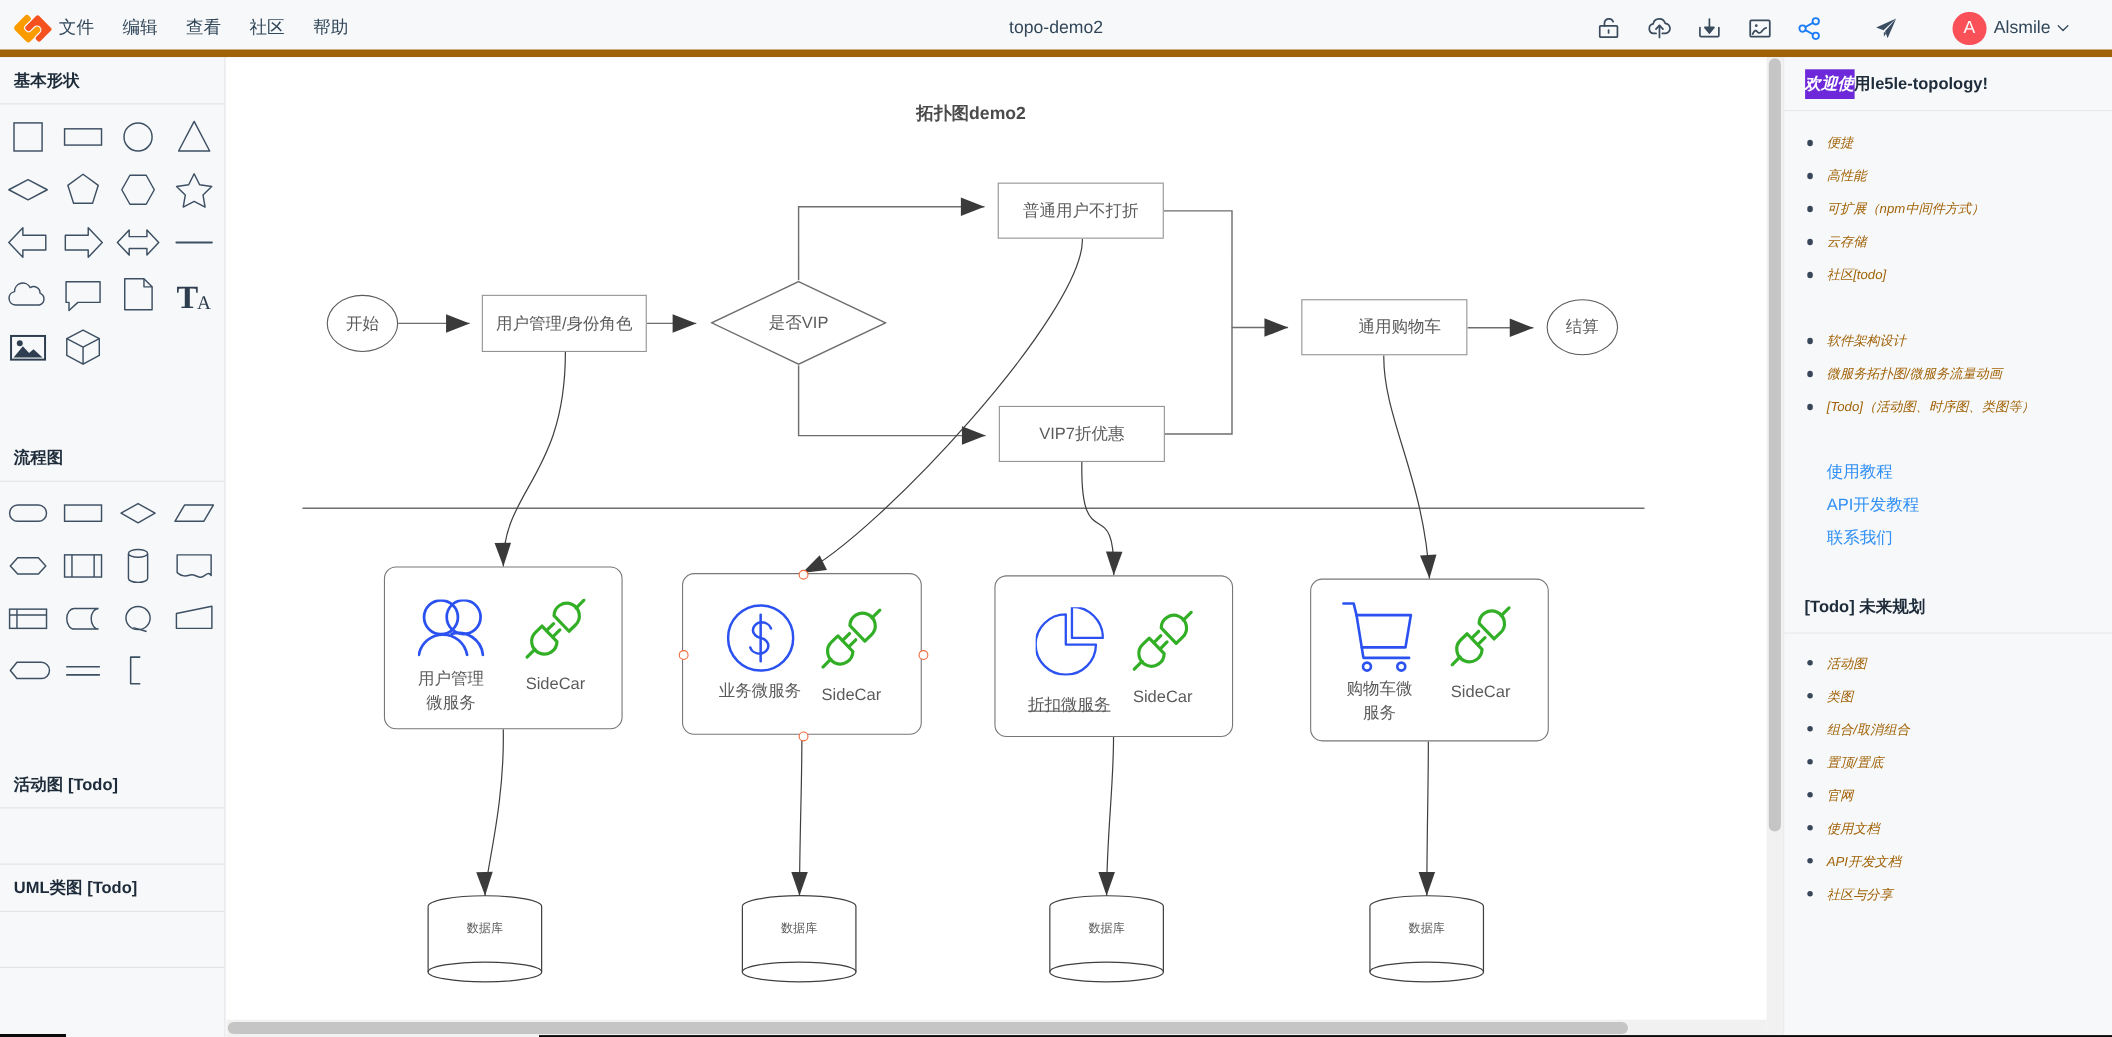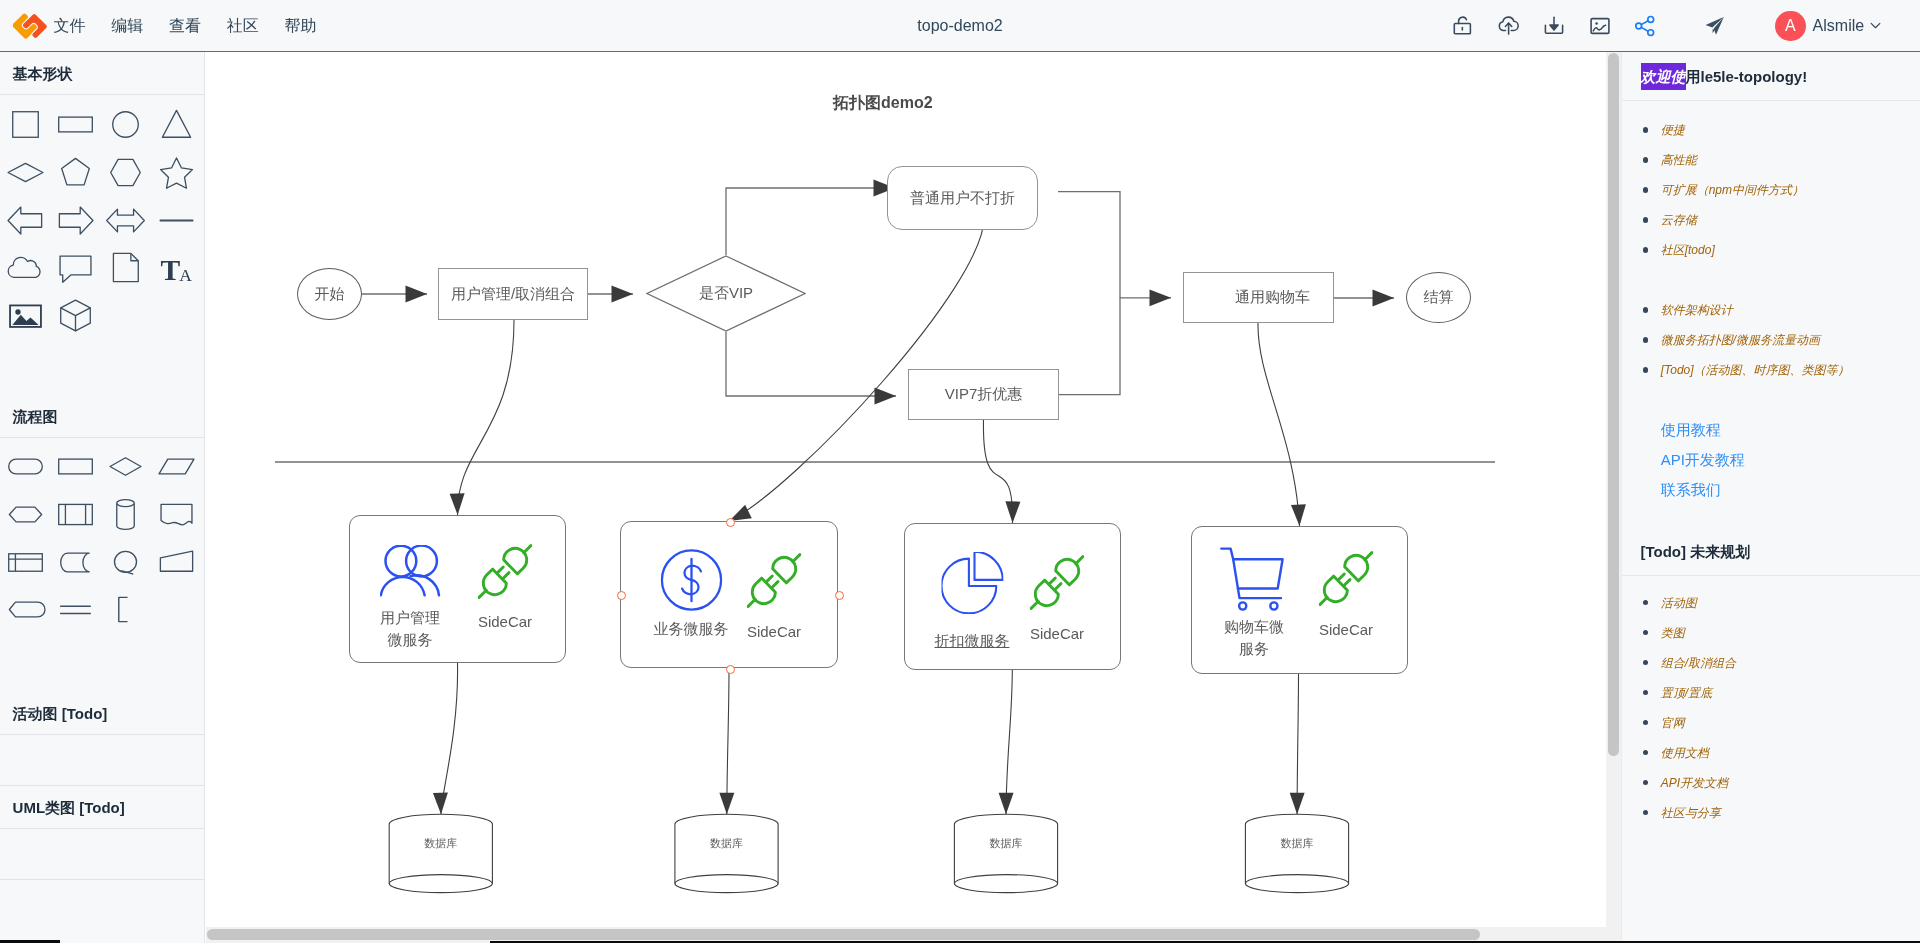--- a/index.html
+++ b/index.html
@@ -4,21 +4,21 @@
 <title>topo-demo2</title>
 <style>
   *{box-sizing:border-box;margin:0;padding:0;}
   html,body{width:1920px;height:943px;overflow:hidden;}
   body{font-family:"Liberation Sans",sans-serif;background:#fff;color:#314659;
        -webkit-font-smoothing:antialiased;}
   #app{position:relative;width:1920px;height:943px;}
 
   
   .header{position:absolute;left:0;top:0;width:1920px;height:52px;background:#f7f8f9;
-          border-bottom:1px solid #a16207;display:flex;align-items:center;}
+          border-bottom:7px solid #a16207;display:flex;align-items:center;}
   .logo{position:absolute;left:13px;top:9px;width:34px;height:34px;}
   .menus{position:absolute;left:40.6px;top:0;height:51px;display:flex;align-items:center;}
   .menu-item{font-size:16px;color:#314659;padding:0 12.9px;cursor:pointer;line-height:51px;white-space:nowrap;}
   .doc-title{position:absolute;left:0;top:0;width:1920px;height:51px;line-height:51px;
              text-align:center;font-size:16px;color:#314659;pointer-events:none;}
   .tool{position:absolute;top:25.5px;transform:translate(-50%,-50%);
         display:flex;align-items:center;justify-content:center;cursor:pointer;}
   .user{position:absolute;left:1775px;top:10.6px;display:flex;align-items:center;cursor:pointer;}
   .avatar{width:30.6px;height:30.6px;border-radius:50%;background:#fa5159;color:#fff;
           font-size:16px;display:flex;align-items:center;justify-content:center;}
@@ -411,28 +411,28 @@
           <path d="M1039.4 772.1 A51.6 9.8 0 0 1 1142.6 772.1 V831.6"></path>
           <path d="M1039.4 772.1 V831.6"></path>
           <ellipse cx="1091.0" cy="831.6" rx="51.6" ry="9.0"></ellipse>
         </g>
       </g>
     </svg>
 
     <div class="diagram-title" style="left:627px;top:41px;">拓扑图demo2</div>
 
     <div class="node ellipse" style="left:91px;top:216px;width:65px;height:52px;">开始</div>
-    <div class="node rect" style="left:232px;top:216px;width:150px;height:52px;">用户管理/取消组合</div>
+    <div class="node rect" style="left:232px;top:216px;width:150px;height:52px;">用户管理/身份角色</div>
     <div class="node" style="left:440px;top:203px;width:160px;height:77px;">
       <svg style="position:absolute;left:0;top:0;" width="160" height="77" viewBox="0 0 160 77">
         <path d="M80 1 L159 38.5 L80 76 L1 38.5 Z" fill="#fff" stroke="#6e6e6e" stroke-width="1.3"></path>
       </svg>
       <span style="position:relative;">是否VIP</span>
     </div>
-    <div class="node rect" style="left:681px;top:114px;width:151px;height:64px;border-radius:15px;">普通用户不打折</div>
+    <div class="node rect" style="left:701px;top:114px;width:151px;height:51px;">普通用户不打折</div>
     <div class="node rect" style="left:702px;top:317px;width:151px;height:51px;">VIP7折优惠</div>
     <div class="node rect" style="left:977px;top:220px;width:151px;height:51px;padding-left:28px;">通用购物车</div>
     <div class="node ellipse" style="left:1200px;top:220px;width:65px;height:51px;">结算</div>
 
     <div class="svc" style="left:143px;top:463px;width:217px;height:148px;">
         <div class="svc-col" style="left:60px;top:29px;transform:translateX(-50%);">
           <svg class="svc-icon" width="61" height="52" viewBox="0 0 61 52" fill="none" stroke="#2b52f0" stroke-width="2.5" stroke-linecap="round">
             <circle cx="20.9" cy="16.1" r="15.4"></circle>
             <circle cx="41.5" cy="16.0" r="15.4"></circle>
             <path d="M0.8 50.3 A22.23 22.23 0 0 1 44.6 50.3"></path>

